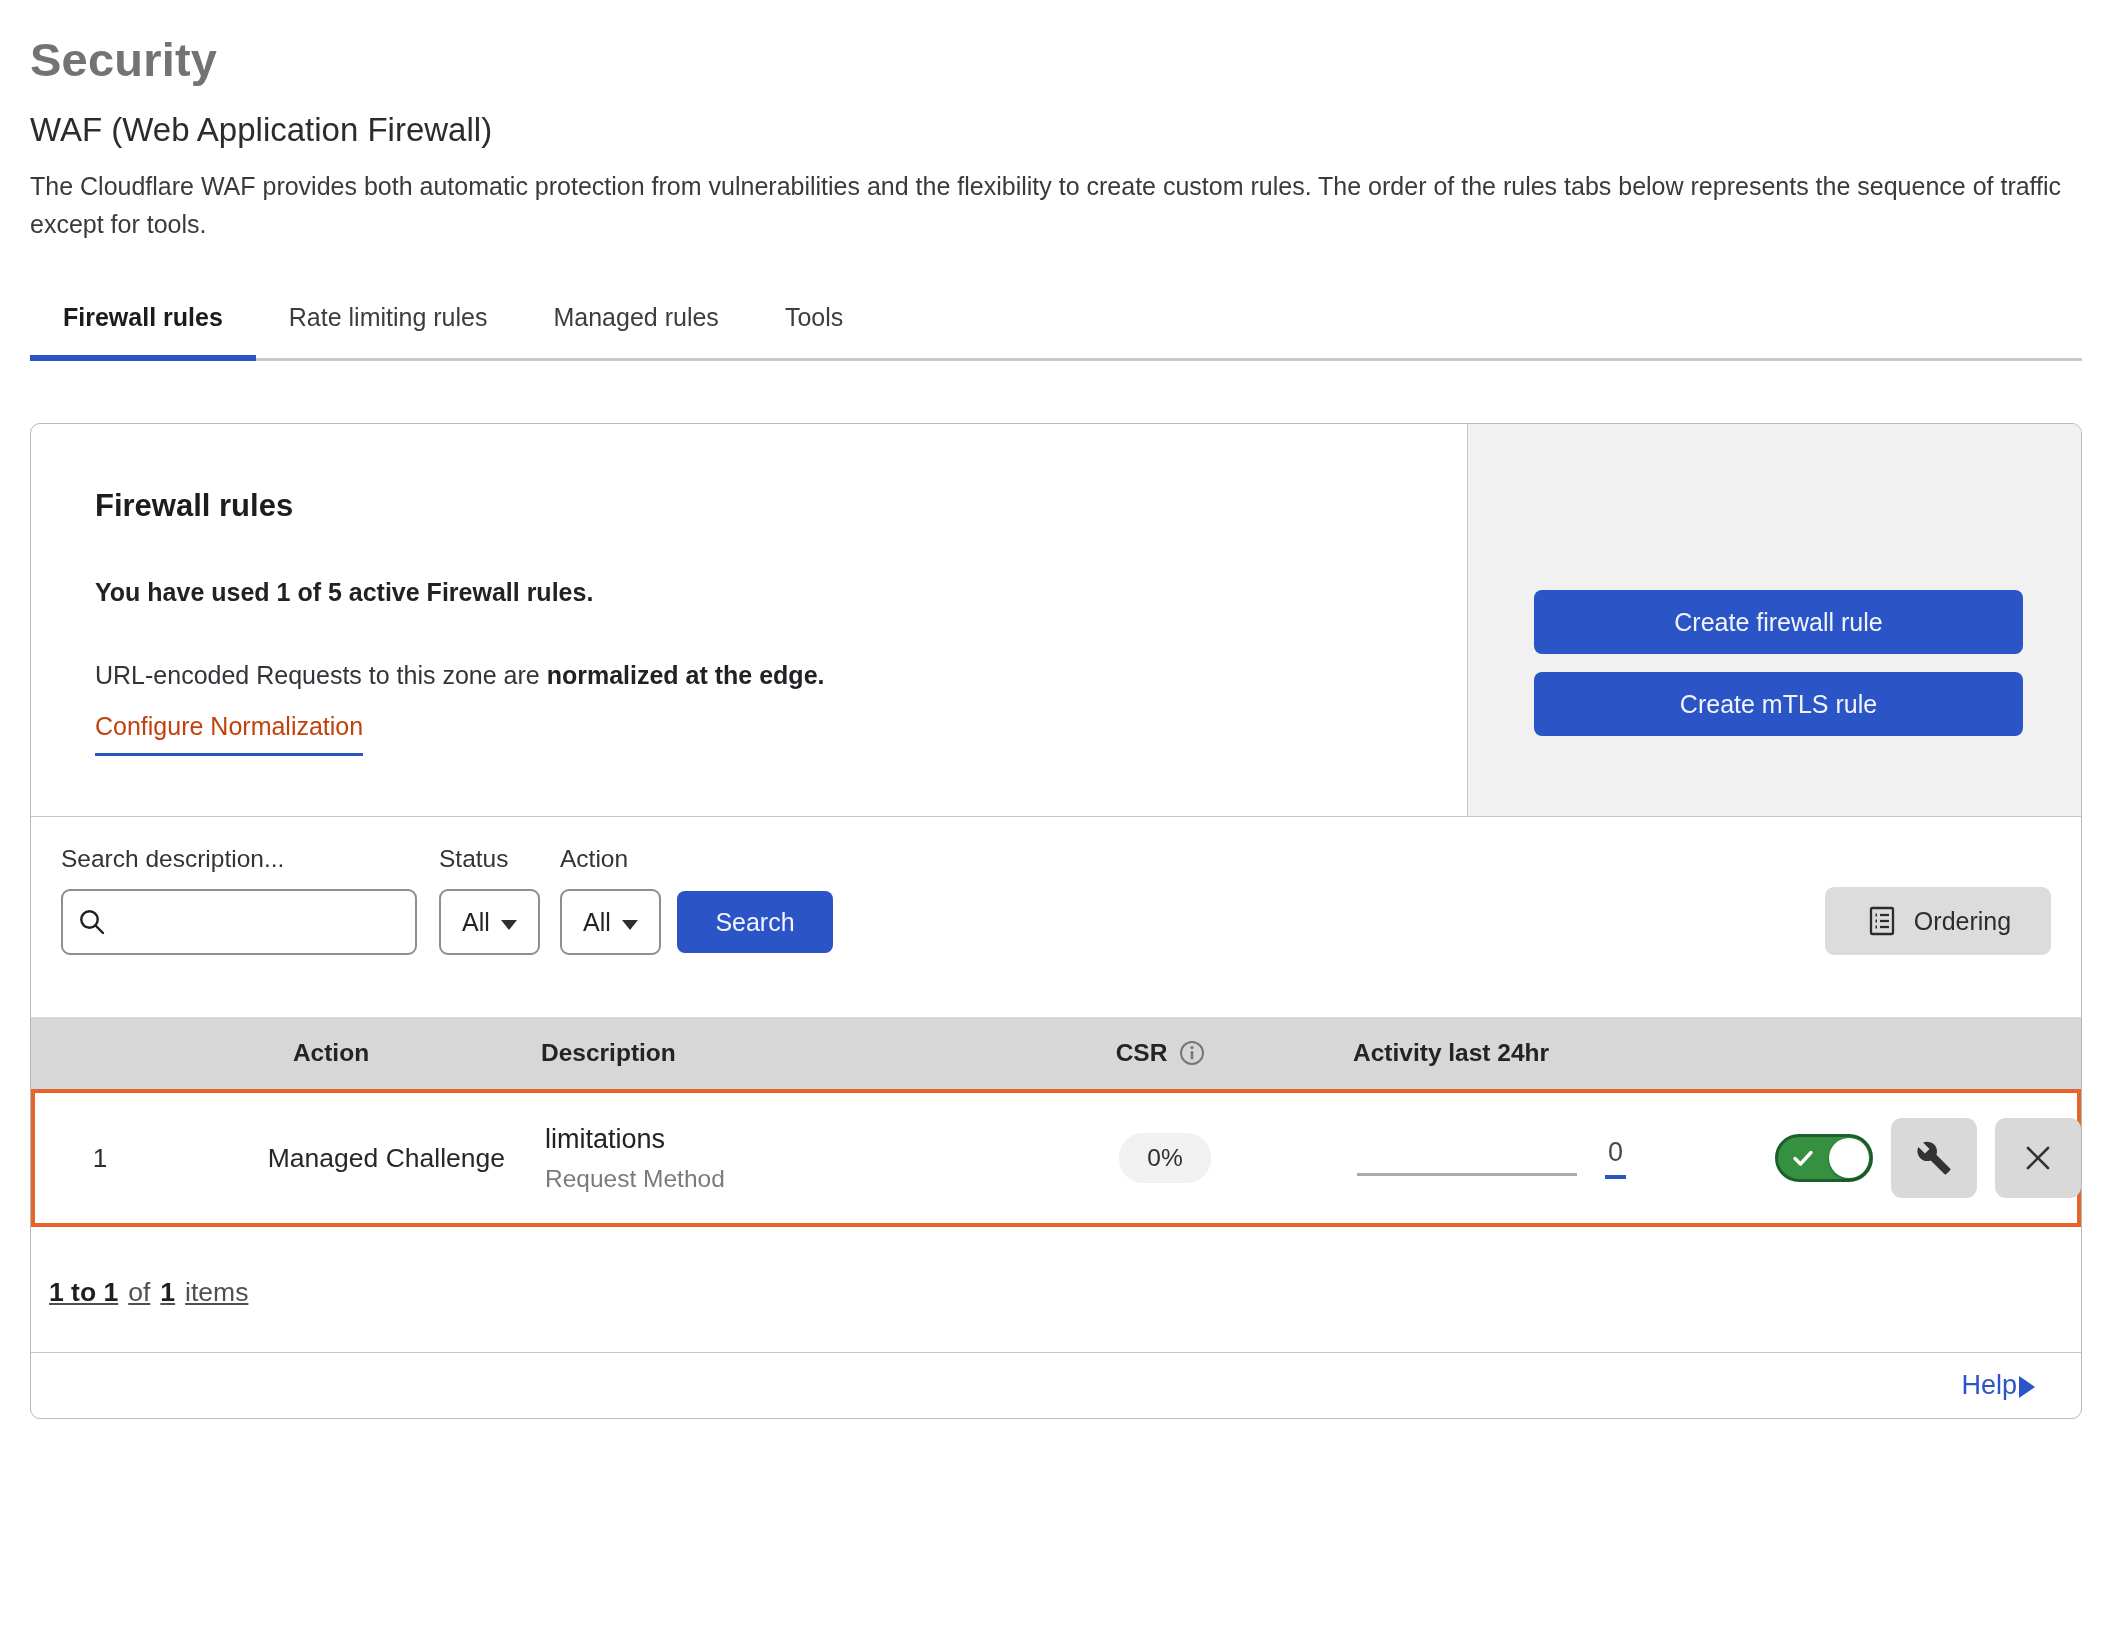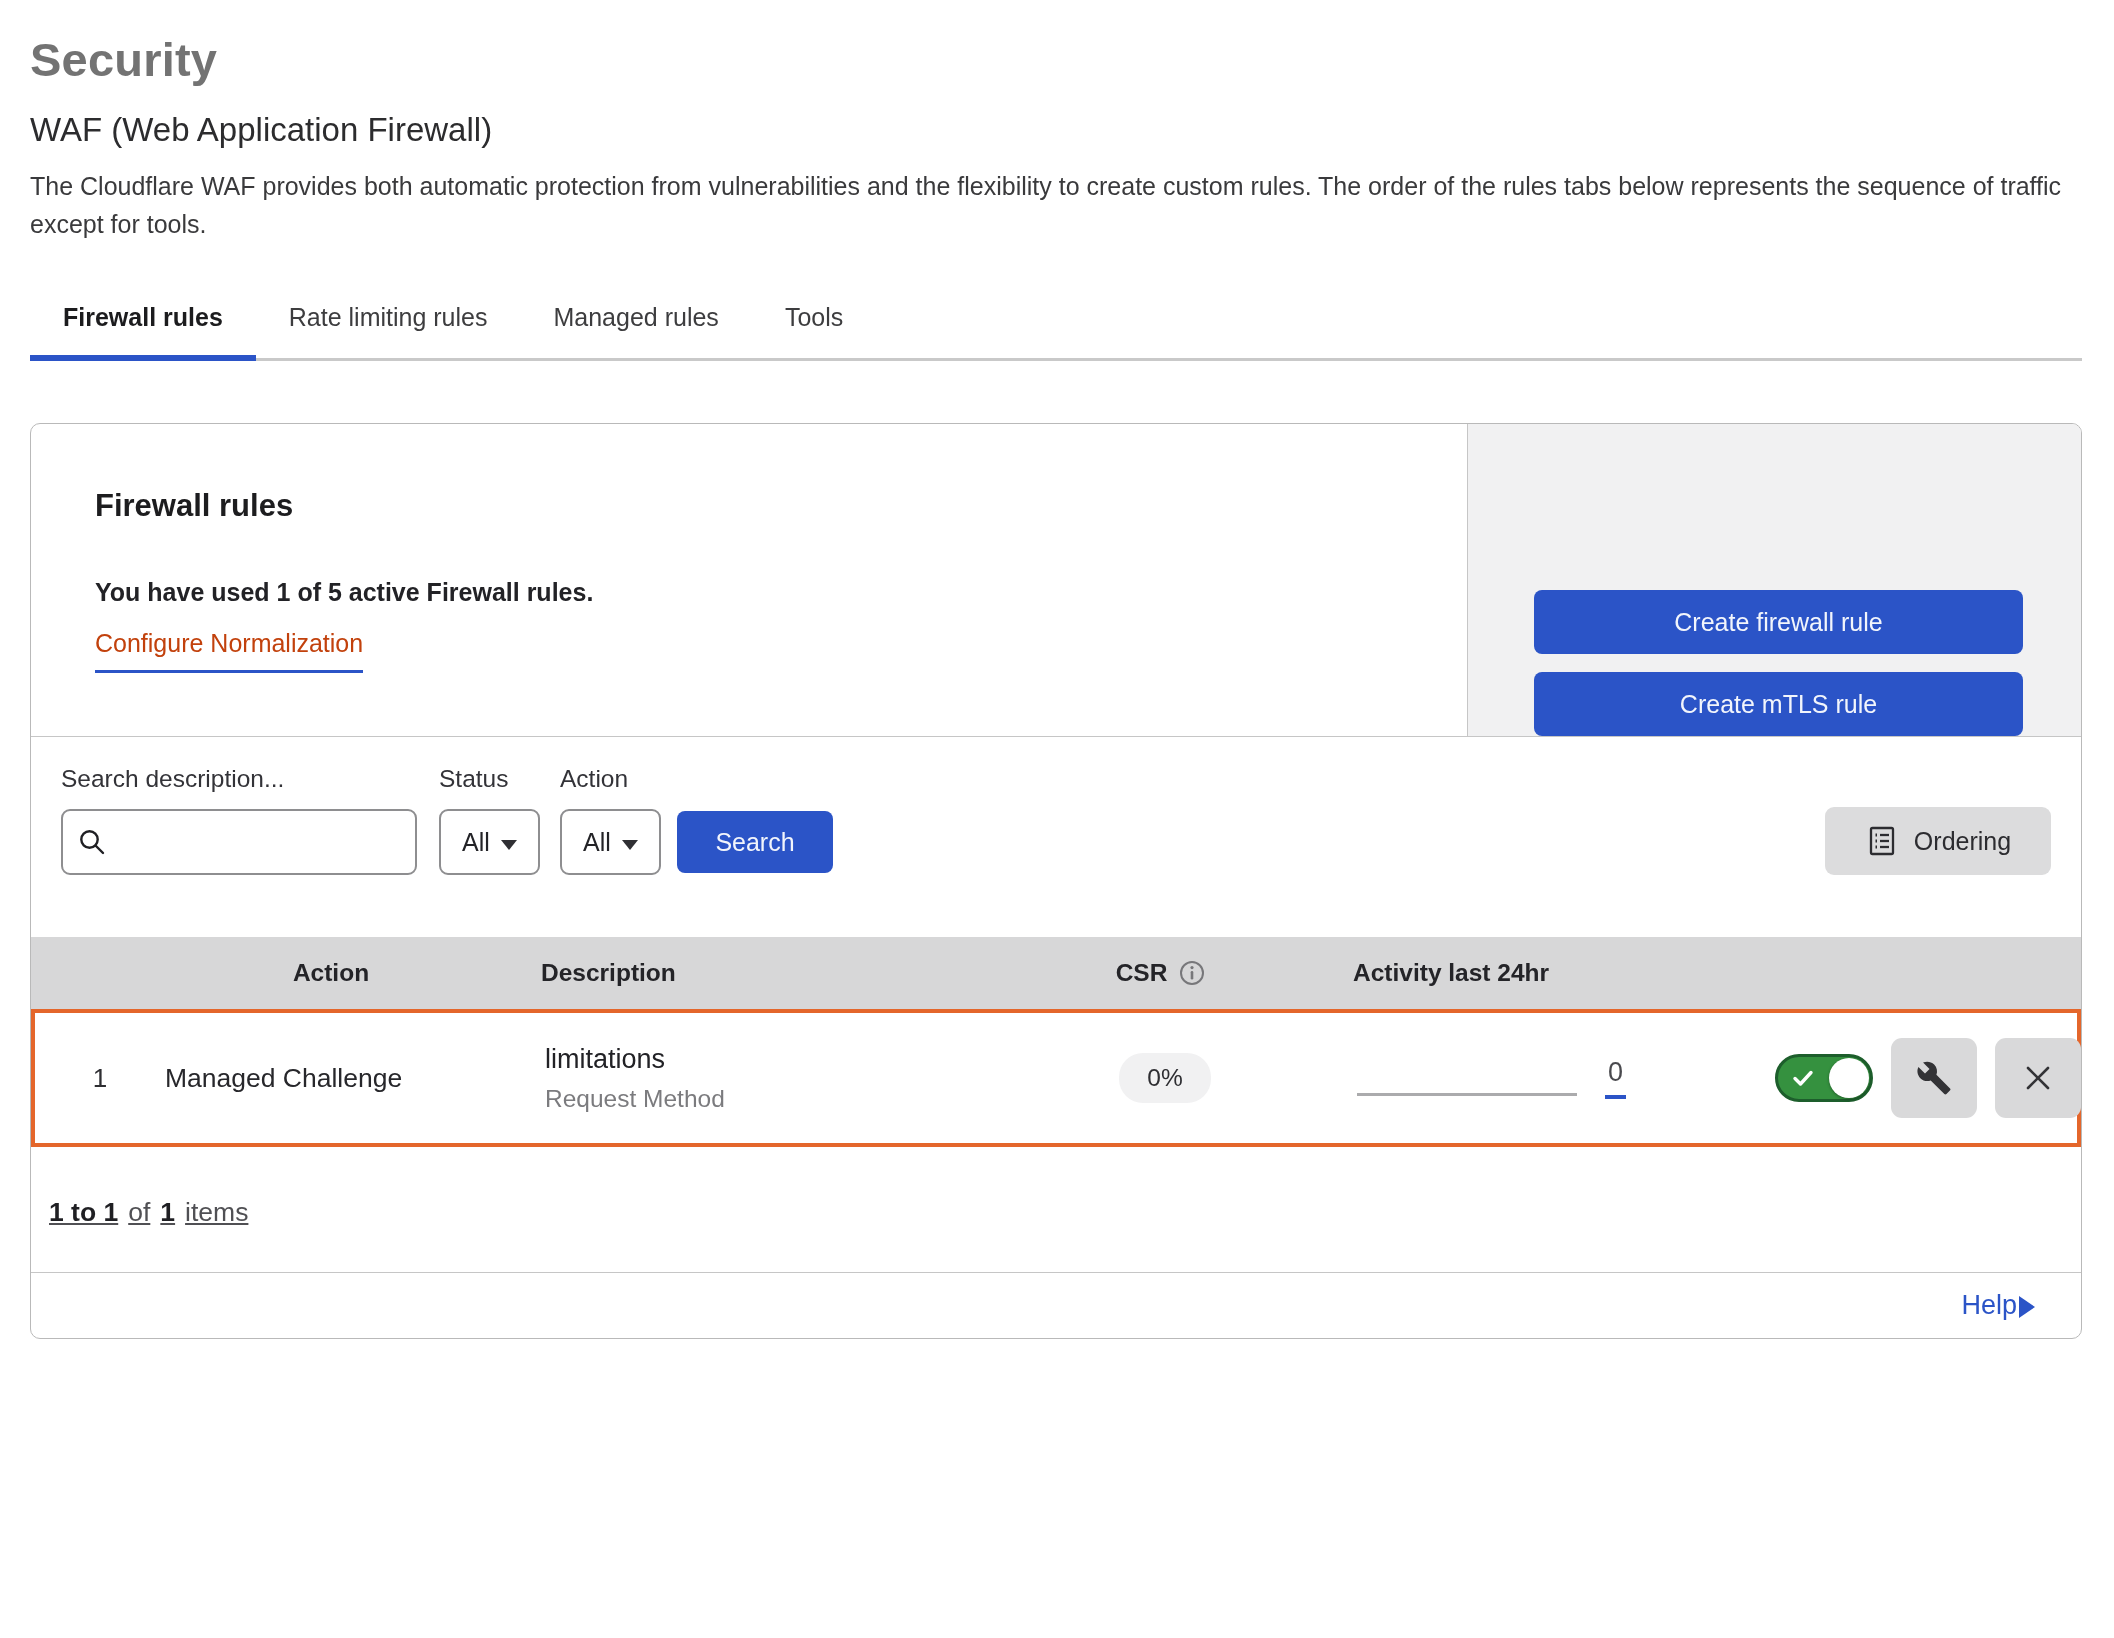--- a/index.html
+++ b/index.html
@@ -60,21 +60,21 @@
   .grid { display: grid; grid-template-columns: 130px 340px 500px 320px 450px 1fr; align-items: center; }
   .thead { margin-top: 24px; background: #d7d7d8; height: 72px; }
   .th { font-size: 24.5px; font-weight: 700; color: #242428; }
   .th-action { text-align: center; }
   .th-desc { padding-left: 40px; }
   .th-csr { display: flex; justify-content: center; align-items: center; gap: 11px; }
   .th-activity { padding-left: 32px; }
 
   .rule-row { border: 4px solid #e4662b; background: #fff; min-height: 138px; }
   .cell-priority { text-align: center; font-size: 26px; color: #2e2e32; }
-  .cell-action { text-align: left; font-size: 26.5px; color: #27272b; }
+  .cell-action { text-align: right; font-size: 26.5px; color: #27272b; }
   .cell-desc { padding-left: 40px; }
   .desc-main { font-size: 27px; color: #222226; }
   .desc-sub { font-size: 24.5px; color: #7b7b7e; margin-top: 10px; }
   .cell-csr { display: flex; justify-content: center; }
   .pill { background: #f1f1f2; border-radius: 24px; padding: 11px 28px; font-size: 24.5px; color: #2e2e32; }
   .cell-activity { display: flex; align-items: center; padding-left: 32px; gap: 28px; }
   .sparkline { width: 220px; height: 3px; background: #ababad; transform: translateY(16px); }
   .activity-count { font-size: 27px; color: #4a4a4e; border-bottom: 4px solid #2b54c7; padding: 0 3px 7px; text-decoration: none; cursor: pointer; }
   .cell-controls { display: flex; align-items: center; justify-content: flex-end; gap: 18px; padding-right: 10px; }
 
@@ -108,20 +108,21 @@
     <div class="tab"><span>Managed rules</span></div>
     <div class="tab"><span>Tools</span></div>
   </nav>
 
   <div class="container">
 
     <div class="panel-top">
       <div class="panel-left">
         <h3 class="panel-heading">Firewall rules</h3>
         <p class="panel-usage">You have used 1 of 5 active Firewall rules.</p>
+        <p class="panel-norm"><span>URL-encoded Requests to this zone are </span><strong>normalized at the edge.</strong></p>
         <a class="panel-link">Configure Normalization</a>
       </div>
       <aside class="panel-aside">
         <button class="btn-primary">Create firewall rule</button>
         <button class="btn-primary">Create mTLS rule</button>
       </aside>
     </div>
 
     <div class="filters">
       <div class="filter-group">

